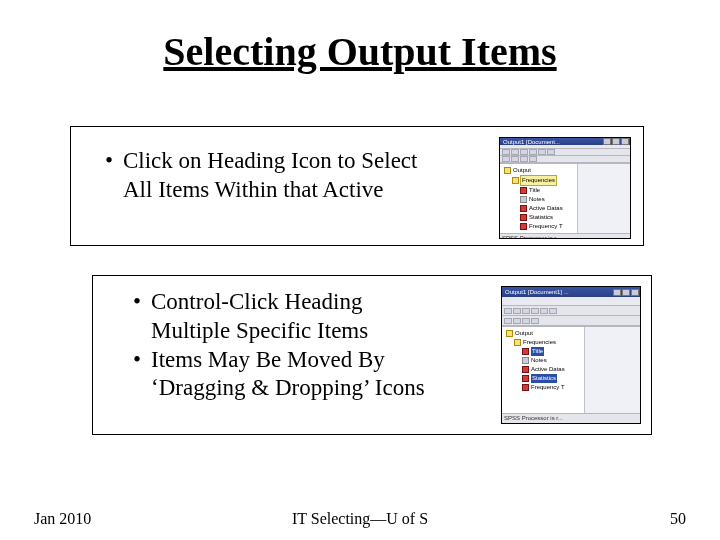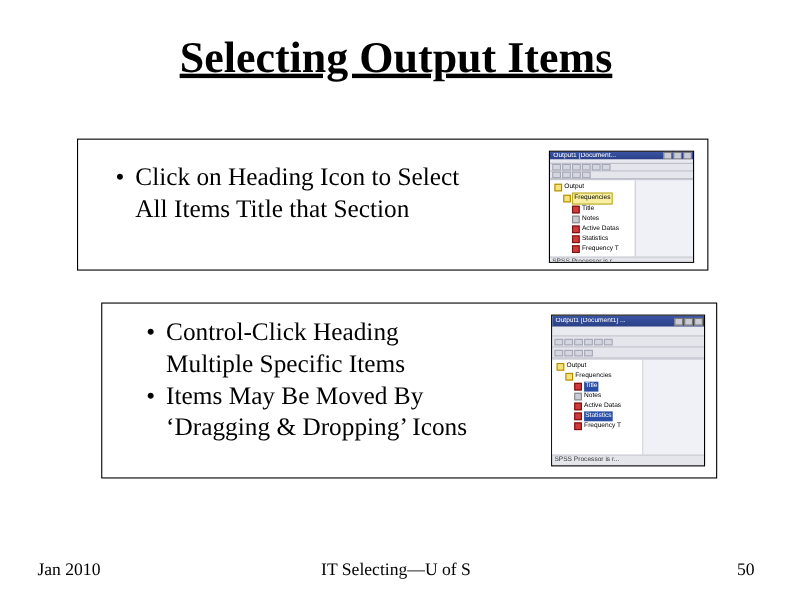--- a/index.html
+++ b/index.html
@@ -217,21 +217,21 @@
 <body>
 
 <div class="slide">
 
   <div class="title">Selecting Output Items</div>
 
   <div class="block block1">
     <div class="bullets b1">
       <div class="bullet">
         <div class="dot">•</div>
-        <div class="txt">Click on Heading Icon to Select All Items Title that Section</div>
+        <div class="txt">Click on Heading Icon to Select All Items Within that Active</div>
       </div>
     </div>
 
     <div class="thumb t1">
       <div class="thumb-col" style="height:100%;">
         <div class="tb-title">
           <div class="cap">Output1 [Document...</div>
           <div class="ctl"></div>
           <div class="ctl"></div>
           <div class="ctl"></div>

